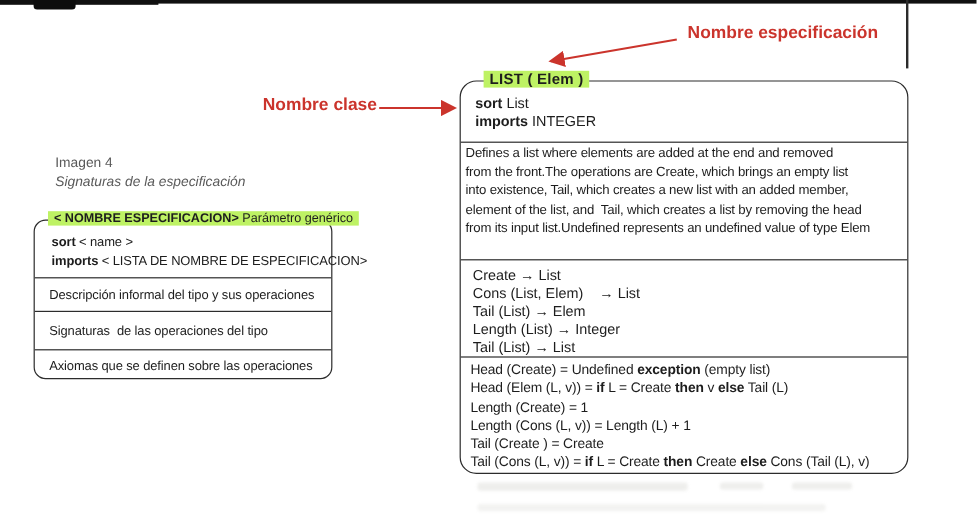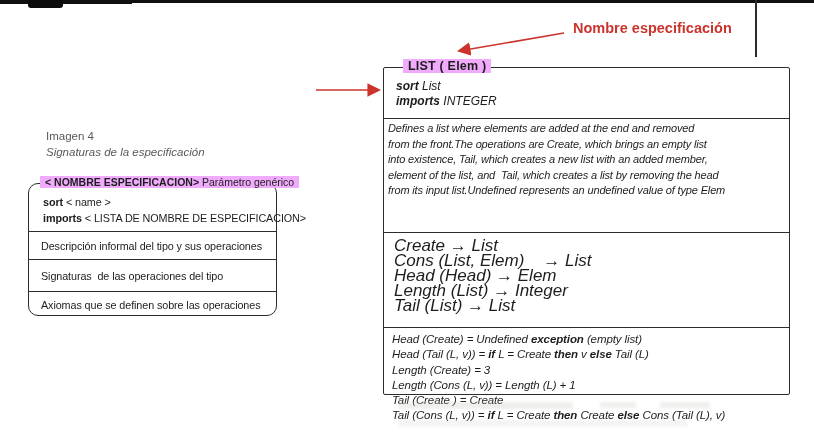--- a/index.html
+++ b/index.html
@@ -12,46 +12,46 @@
   .top-bar-left{position:absolute;left:0;top:0;width:132px;height:4px;background:#101010;}
   .top-blob{position:absolute;left:28px;top:0;width:35px;height:8px;background:#0c0c0c;border-radius:0 0 3px 3px;}
   .vline-artifact{position:absolute;left:755px;top:0;width:2.2px;height:57px;background:#2b2b2b;}
 
   
   .caption{position:absolute;left:46px;top:128px;font-size:11.5px;color:#595959;line-height:16px;}
   .caption .sub{font-style:italic;}
 
   
   .box{position:absolute;border:1.6px solid #2c2c2c;border-radius:12px;background:transparent;box-sizing:border-box;}
-  .box-title{position:absolute;background:#f0abfc;padding:0 5px;white-space:pre;z-index:3;color:#1d1d1d;}
+  .box-title{position:absolute;background:#bef264;padding:0 5px;white-space:pre;z-index:3;color:#1d1d1d;}
   .section{position:absolute;left:0;right:0;box-sizing:border-box;overflow:visible;}
   .section.divided{border-top:1.5px solid #2c2c2c;}
   .line{white-space:pre;}
 
   
   #template-box{left:28px;top:183px;width:249px;height:133px;border-radius:10px;}
   #template-box-title{left:40px;top:176px;font-size:10.5px;text-align:center;}
   #template-box-title .seg0{font-weight:700;}
   #template-header{top:0;height:47px;padding:11px 0 0 14px;font-size:10.8px;letter-spacing:-0.1px;}
   #template-header .line{line-height:15.5px;}
   .template-row{display:flex;align-items:center;padding-left:12px;font-size:10.8px;letter-spacing:-0.1px;}
   #template-row-desc{top:47px;height:28px;}
   #template-row-sig{top:75px;height:32px;text-align:center;}
   #template-row-axi{top:107px;height:26px;}
 
   
-  #list-box{left:383px;top:67px;width:407px;height:328px;border-radius:2px;font-style:italic;}
+  #list-box{left:383px;top:67px;width:374px;height:328px;border-radius:14px;}
   #list-box-title{left:403px;top:59px;font-size:12.5px;font-weight:600;letter-spacing:0.2px;}
   #list-header{top:0;height:50px;padding:11px 0 0 12px;font-size:12px;}
   #list-header .line{line-height:15px;}
   #list-desc{top:50px;height:96px;padding:2px 0 0 4px;font-size:11px;letter-spacing:-0.15px;}
   #list-desc .line{line-height:15.6px;}
-  #list-sig{top:164px;height:83px;padding:5px 0 0 10px;font-size:17px;}
+  #list-sig{top:148px;height:83px;padding:5px 0 0 10px;font-size:12px;}
   #list-sig .line{line-height:15px;}
-  #list-axi{top:229px;height:99px;padding:4px 0 0 8px;font-size:11.5px;letter-spacing:-0.1px;margin-top:30px;}
+  #list-axi{top:229px;height:99px;padding:4px 0 0 8px;font-size:11.5px;letter-spacing:-0.1px;}
   #list-axi .line{line-height:15.3px;}
 
   
   .annotation{position:absolute;color:#cb342c;font-size:14.5px;font-weight:600;white-space:nowrap;}
   #ann-spec{left:573px;top:20px;}
   #ann-clase{left:219px;top:80px;}
   .arrow-svg{position:absolute;overflow:visible;}
 
   
   .faded{position:absolute;background:#c9c9c2;opacity:0.30;filter:blur(1.5px);border-radius:2px;}
@@ -78,20 +78,21 @@
   <div class="annotation" id="ann-spec">Nombre especificación</div>
   <svg class="arrow-svg" style="left:450px;top:26px;" width="122" height="34">
     <defs>
       <marker id="arrowhead-1" viewBox="0 0 10 10" refX="8.5" refY="5" markerWidth="8" markerHeight="8" orient="auto">
         <path d="M0,0 L10,5 L0,10 z" fill="#cb342c"></path>
       </marker>
     </defs>
     <path d="M114,7 L9,25" stroke="#cb342c" stroke-width="1.7" fill="none" marker-end="url(#arrowhead-1)"></path>
   </svg>
 
+  <div class="annotation" id="ann-clase">Nombre clase</div>
   <svg class="arrow-svg" style="left:314px;top:82px;" width="76" height="16">
     <defs>
       <marker id="arrowhead-2" viewBox="0 0 10 10" refX="8.5" refY="5" markerWidth="8" markerHeight="8" orient="auto">
         <path d="M0,0 L10,5 L0,10 z" fill="#cb342c"></path>
       </marker>
     </defs>
     <path d="M2,8 L65,8" stroke="#cb342c" stroke-width="1.7" fill="none" marker-end="url(#arrowhead-2)"></path>
   </svg>
 
   <span class="box-title" id="template-box-title"><span class="seg0" style="font-weight: 700;">&lt; NOMBRE ESPECIFICACION&gt; </span><span class="seg1">Parámetro genérico</span></span>
@@ -120,28 +121,28 @@
     <div class="section divided" id="list-desc">
         <div class="line"><span>Defines a list where elements are added at the end and removed</span></div>
         <div class="line"><span>from the front.The operations are Create, which brings an empty list</span></div>
         <div class="line"><span>into existence, Tail, which creates a new list with an added member,</span></div>
         <div class="line"><span>element of the list, and  Tail, which creates a list by removing the head</span></div>
         <div class="line"><span>from its input list.Undefined represents an undefined value of type Elem</span></div>
       </div>
     <div class="section divided" id="list-sig">
         <div class="line"><span>Create → List</span></div>
         <div class="line"><span>Cons (List, Elem)    → List</span></div>
-        <div class="line"><span>Head (Head) → Elem</span></div>
+        <div class="line"><span>Tail (List) → Elem</span></div>
         <div class="line"><span>Length (List) → Integer</span></div>
         <div class="line"><span>Tail (List) → List</span></div>
       </div>
     <div class="section divided" id="list-axi">
         <div class="line"><span>Head (Create) = Undefined </span><span style="font-weight: 700;">exception</span><span> (empty list)</span></div>
-        <div class="line"><span>Head (Tail (L, v)) = </span><span style="font-weight: 700;">if</span><span> L = Create </span><span style="font-weight: 700;">then</span><span> v </span><span style="font-weight: 700;">else</span><span> Tail (L)</span></div>
-        <div class="line"><span>Length (Create) = 3</span></div>
+        <div class="line"><span>Head (Elem (L, v)) = </span><span style="font-weight: 700;">if</span><span> L = Create </span><span style="font-weight: 700;">then</span><span> v </span><span style="font-weight: 700;">else</span><span> Tail (L)</span></div>
+        <div class="line"><span>Length (Create) = 1</span></div>
         <div class="line"><span>Length (Cons (L, v)) = Length (L) + 1</span></div>
         <div class="line"><span>Tail (Create ) = Create</span></div>
         <div class="line"><span>Tail (Cons (L, v)) = </span><span style="font-weight: 700;">if</span><span> L = Create </span><span style="font-weight: 700;">then</span><span> Create </span><span style="font-weight: 700;">else</span><span> Cons (Tail (L), v)</span></div>
       </div>
   </div>
 
   <div class="faded faded-1"></div>
   <div class="faded faded-1b"></div>
   <div class="faded faded-1c"></div>
   <div class="faded faded-2"></div>

